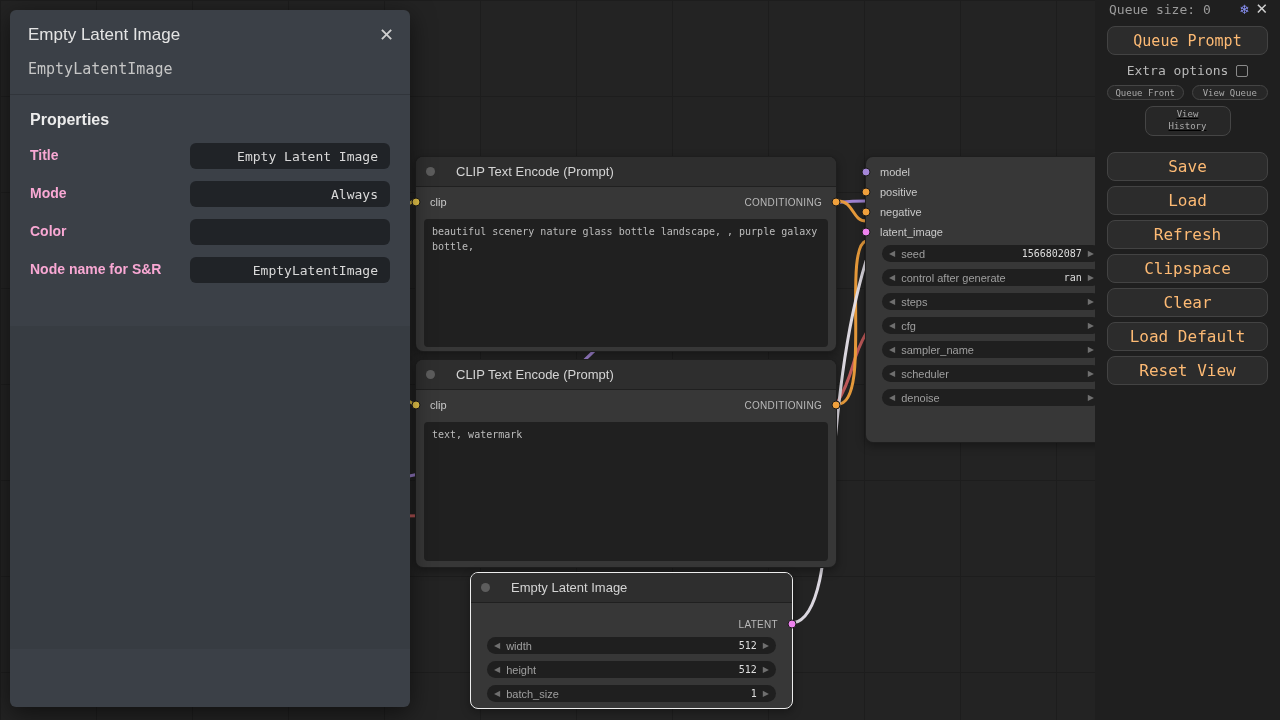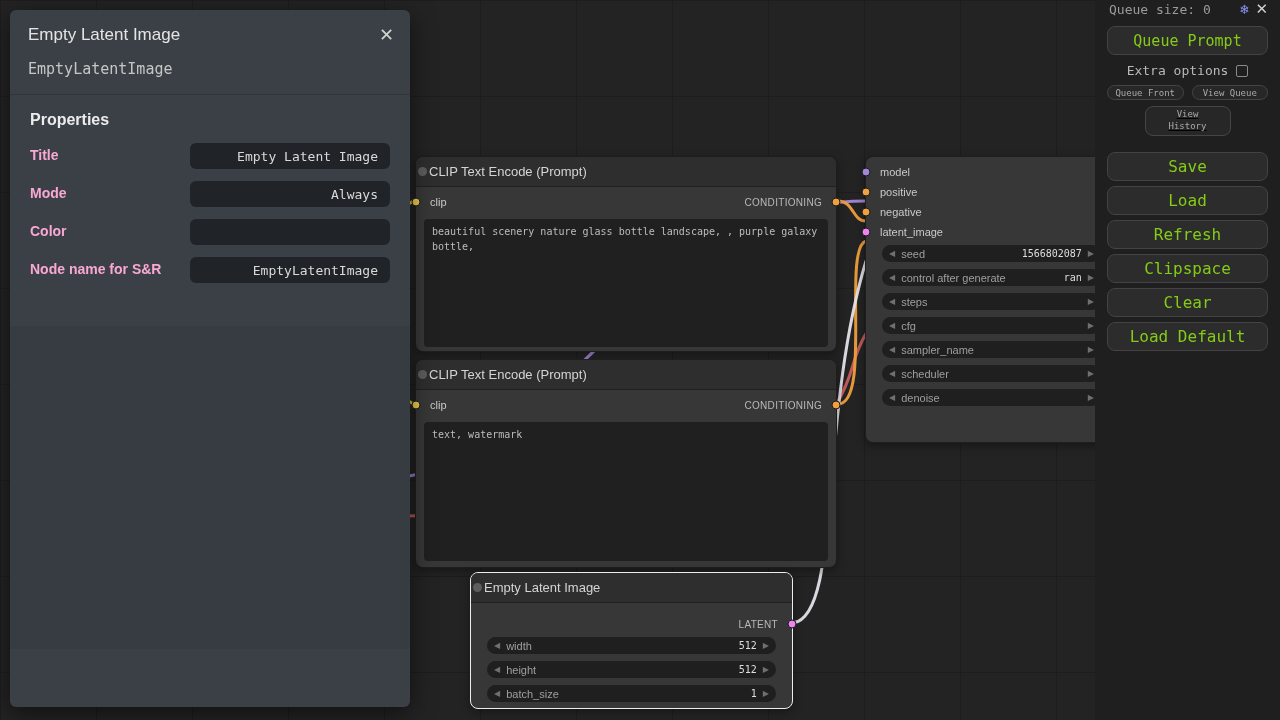--- a/index.html
+++ b/index.html
@@ -14,21 +14,21 @@
     background-size:96px 96px;
   }
   .wires { position:absolute; inset:0; z-index:1; pointer-events:none; }
   .wires path { fill:none; stroke-width:3; stroke-linecap:round; opacity:.95; }
 
   
   .node { position:absolute; background:#373737; border:1px solid rgba(0,0,0,.45); border-radius:8px;
           box-shadow:0 3px 10px rgba(0,0,0,.35); z-index:2; }
   .node.selected { border:1px solid #ededed; }
   .node-header { height:30px; background:#2e2e2e; border-radius:7px 7px 0 0; display:flex; align-items:center;
-                 padding:0 2px; gap:2px; border-bottom:1px solid rgba(0,0,0,.3); }
+                 padding:0 10px; gap:21px; border-bottom:1px solid rgba(0,0,0,.3); }
   .ndot { width:9px; height:9px; border-radius:50%; background:#5d5d5d; flex:none; }
   .ntitle { font-size:13px; color:#d4d4d4; white-space:nowrap; }
   .node-pad { height:5px; }
   .io-row { position:relative; height:20px; display:flex; align-items:center; padding:0 14px;
             font-size:11px; color:#c9c9c9; }
   .out-label { margin-left:auto; color:#b9b9b9; font-size:10px; letter-spacing:.3px;text-align:right; }
   .port { position:absolute; width:9px; height:9px; border-radius:50%; top:50%;
           transform:translate(-50%,-50%); border:1px solid #1a1a1a; }
   .port.in { left:0; } .port.out { left:100%; }
   .p-clip { background:#e8c64a; } .p-cond { background:#f0a03c; }
@@ -71,21 +71,21 @@
                 color:#e6e6e6; font:13px "DejaVu Sans Mono",monospace; cursor:pointer; }
 
   
   .menu { position:absolute; right:0; top:0; width:185px; height:720px; background:#1f1f1f; z-index:10;
           font-family:"DejaVu Sans Mono",monospace; padding:0 12px; }
   .menu-top { display:flex; align-items:center; gap:7px; padding:0 0 8px 2px; }
   .queue-size { flex:1; color:#9b9b9b; font-size:13px; }
   .snowflake { color:#8b93f8; font-size:14px; }
   .menu-close { background:none; border:none; color:#d0d0d0; font-size:15px; cursor:pointer; }
   .btn { display:block; width:100%; height:29px; background:#2c2c2c; border:1px solid #434343; border-radius:8px;
-         color:#84cc16; font-family:"DejaVu Sans Mono",monospace; font-size:15px; cursor:pointer; }
+         color:#fdba74; font-family:"DejaVu Sans Mono",monospace; font-size:15px; cursor:pointer; }
   .extra { display:flex; justify-content:center; align-items:center; gap:8px; margin:8px 0 7px;
            font-size:13px; color:#b8b8b8; }
   .extra input { appearance:none; width:12px; height:12px; border:1px solid #8a8a8a; border-radius:2px;
                  background:transparent; cursor:pointer; }
   .small-row { display:flex; gap:8px; margin-bottom:6px; }
   .small-btn { flex:1; height:15px; font-size:9px; background:#272727; border:1px solid #454545; border-radius:8px;
                color:#a9a9a9; font-family:"DejaVu Sans Mono",monospace; cursor:pointer; padding:0; }
   .vh-wrap { display:flex; justify-content:center; margin-bottom:16px;text-decoration:underline; }
   .vh-btn { width:86px; height:30px; font-size:9px; line-height:1.3; background:#272727; border:1px solid #454545;
             border-radius:8px; color:#a9a9a9; font-family:"DejaVu Sans Mono",monospace; cursor:pointer; }
@@ -288,14 +288,15 @@
     </button>
   </div>
 
   <div class="menu-main">
     <button class="btn">Save</button>
     <button class="btn">Load</button>
     <button class="btn">Refresh</button>
     <button class="btn">Clipspace</button>
     <button class="btn">Clear</button>
     <button class="btn">Load Default</button>
+    <button class="btn">Reset View</button>
   </div>
 </aside>
 
 </body></html>

